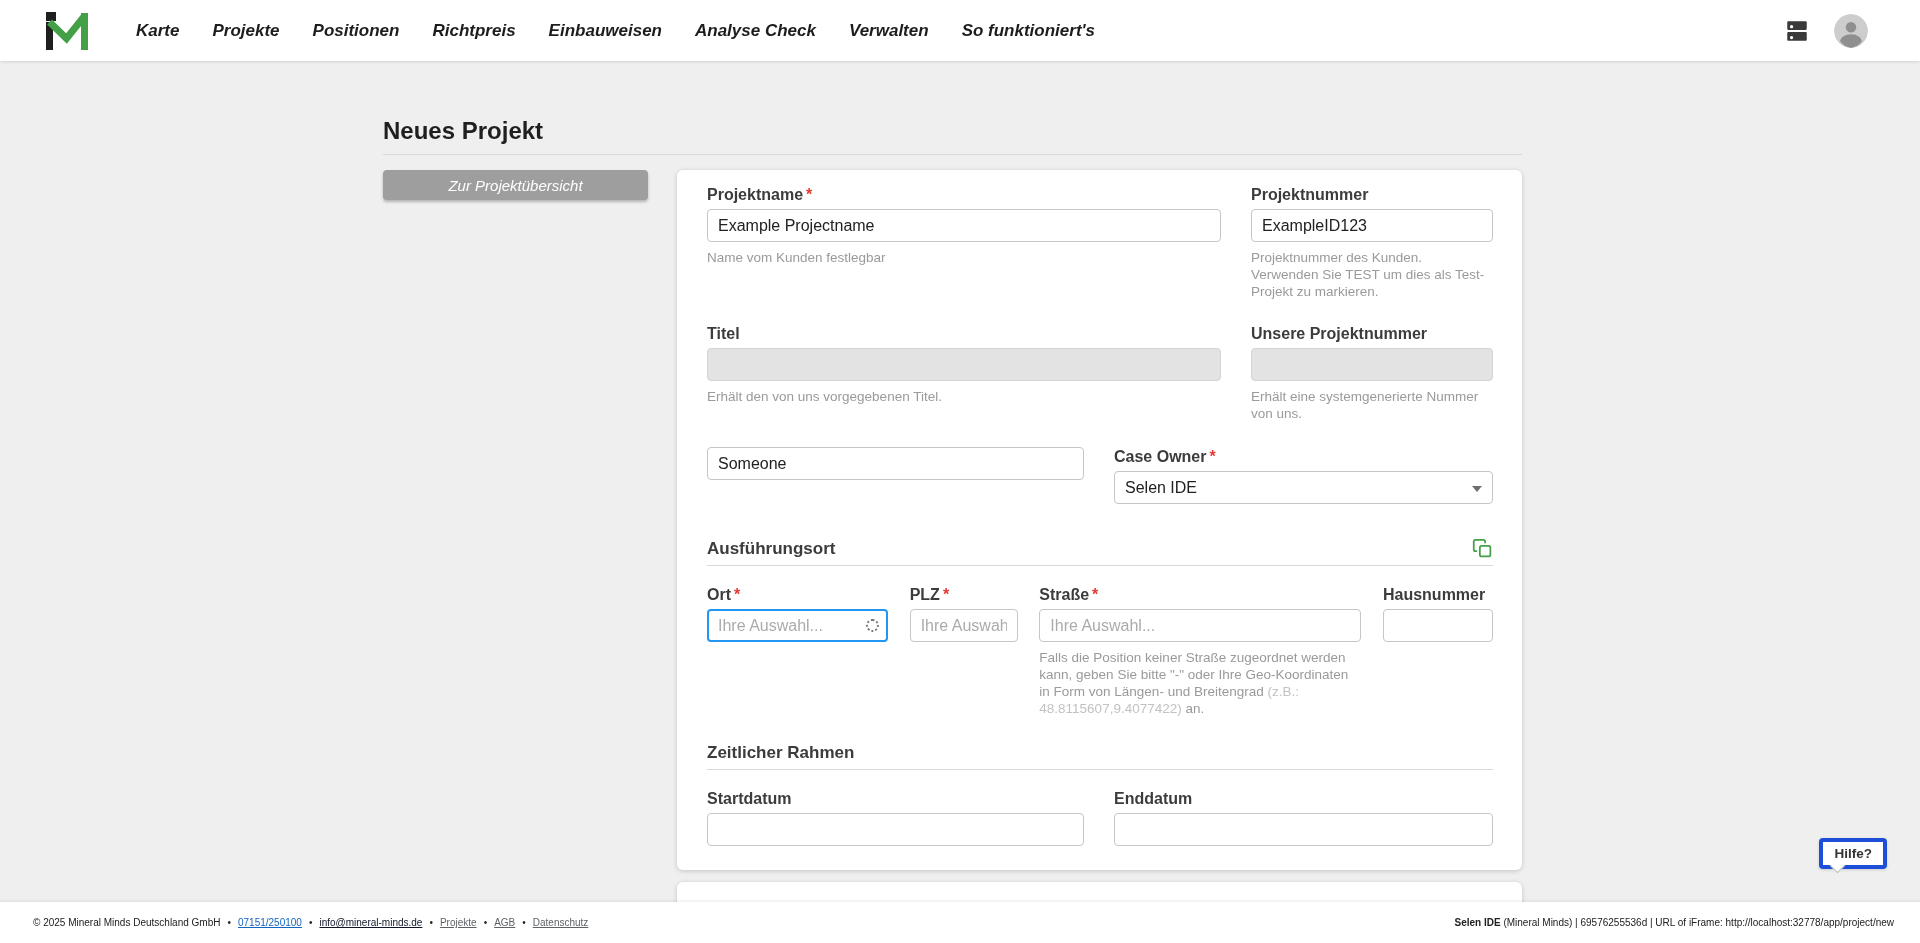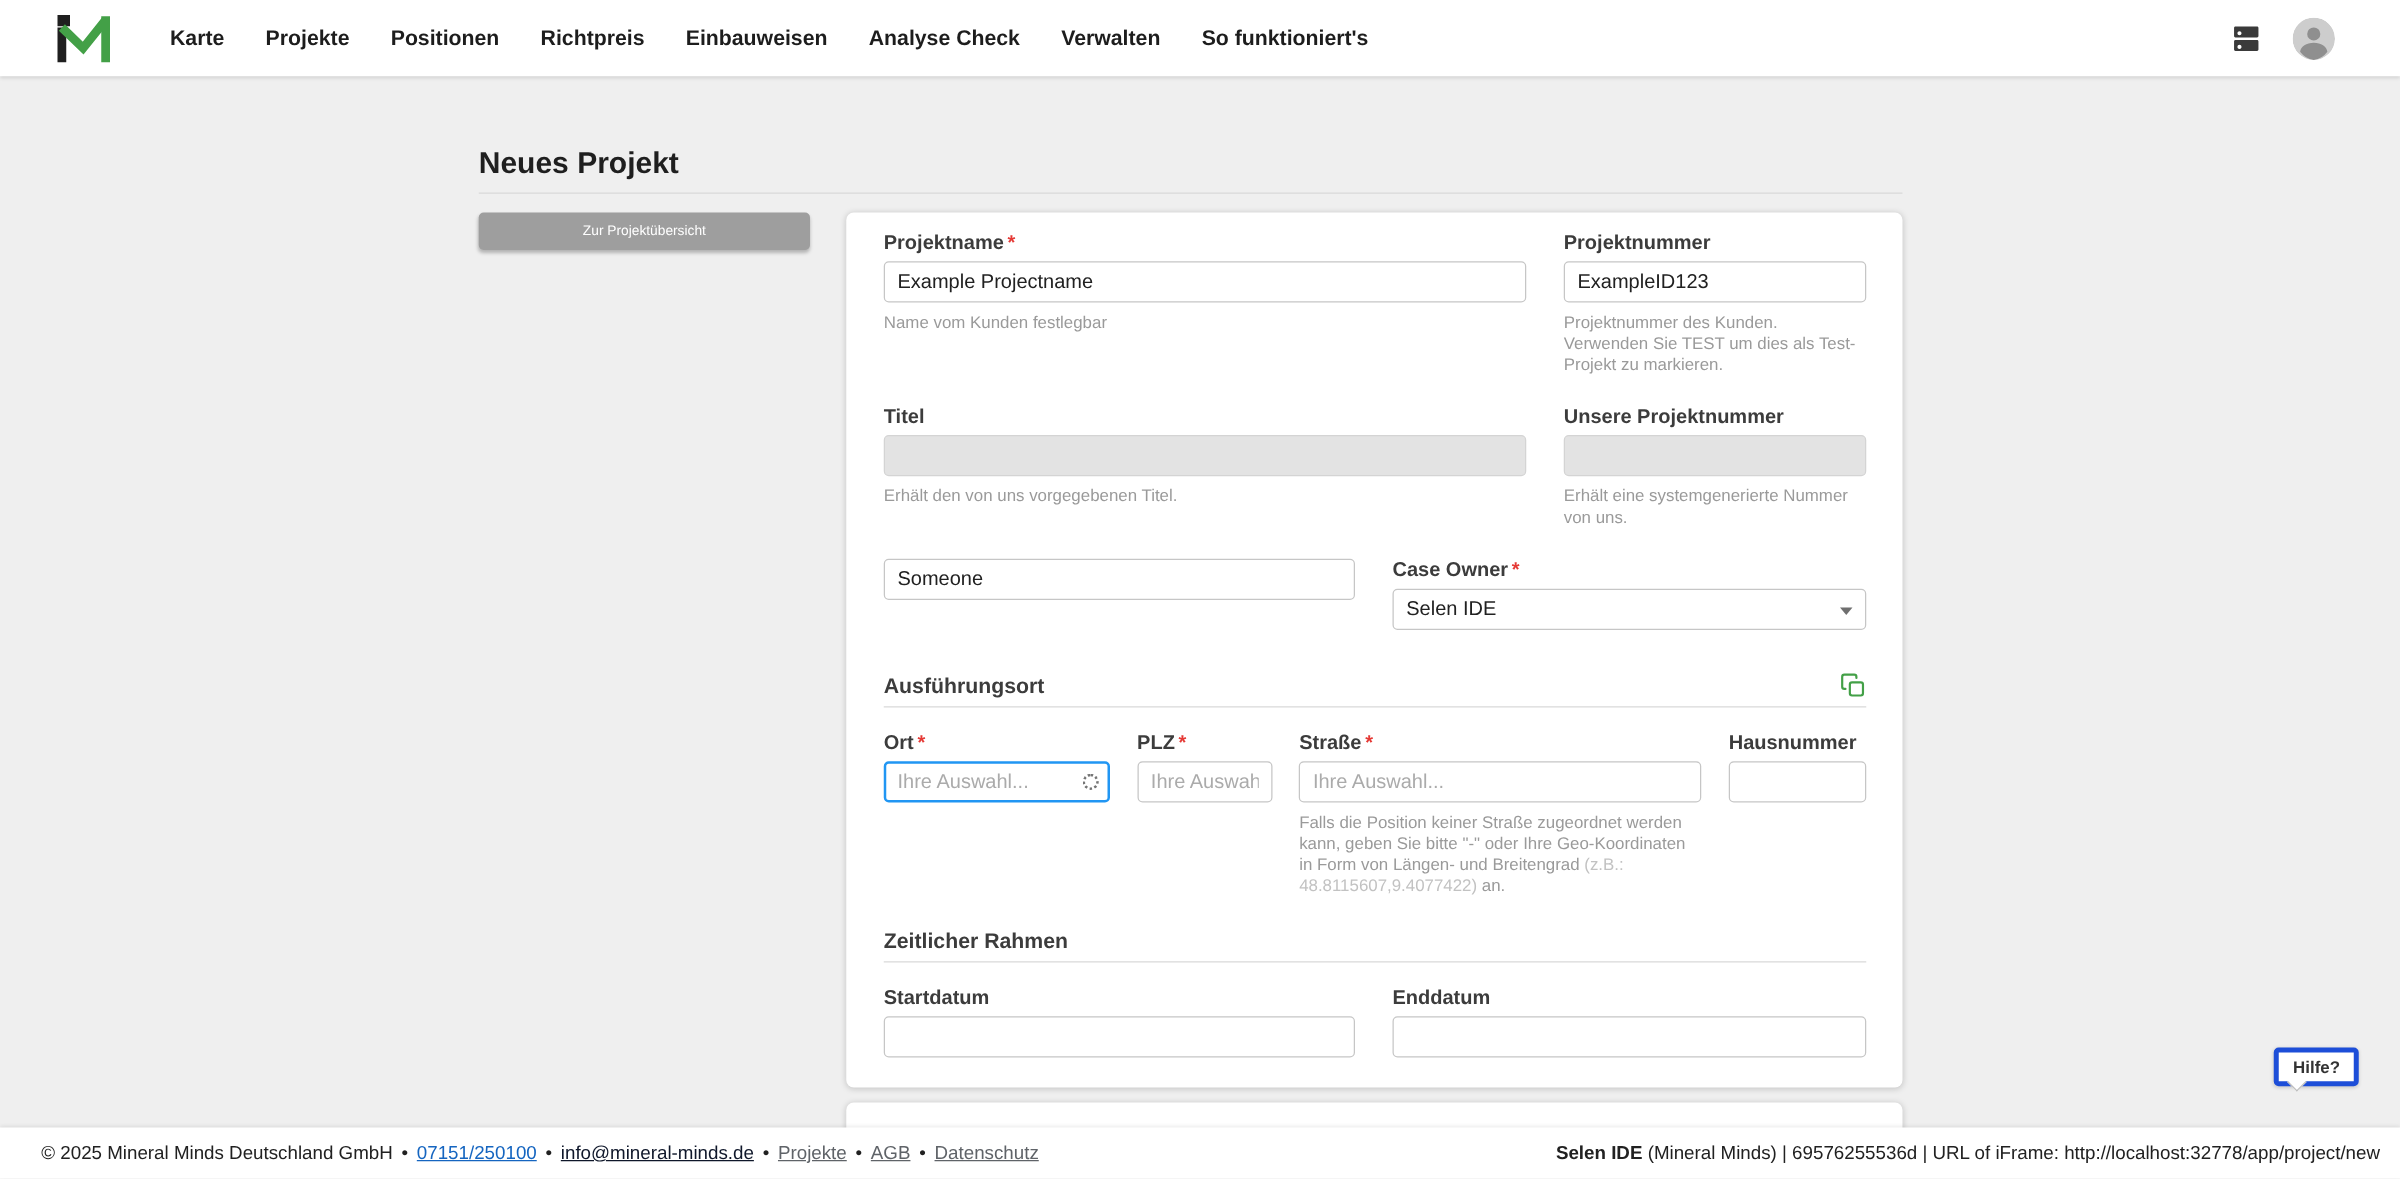--- a/index.html
+++ b/index.html
@@ -3,35 +3,35 @@
 <meta charset="utf-8">
 <style>
   * { margin:0; padding:0; box-sizing:border-box; }
   html,body { width:1920px; height:943px; }
   body { font-family:"Liberation Sans", sans-serif; background:#efefef; position:relative; overflow:hidden; color:#212121; }
 
   
   header { position:absolute; top:0; left:0; width:100%; height:61px; background:#fff;
            box-shadow:0 1px 3px rgba(0,0,0,.13); display:flex; align-items:center; z-index:10; }
   .logo { margin-left:44px; width:48px; height:42px; cursor:pointer; flex:none; }
-  nav { display:flex; align-items:center; margin-left:44px; gap:33px; }
+  nav { display:flex; align-items:center; margin-left:44px; gap:33px;font-style:italic; }
   .nav-item { font-size:17px; font-weight:700; color:#1d1d1d; text-decoration:none; cursor:pointer; white-space:nowrap; }
   .nav-icons { position:absolute; right:52px; top:0; height:61px; display:flex; align-items:center; gap:22px; }
   .icon-btn { cursor:pointer; display:flex; align-items:center; }
   .avatar { width:34px; height:34px; border-radius:50%; overflow:hidden; cursor:pointer; }
 
   
   main { position:absolute; top:61px; left:0; width:100%; height:841px; background:#efefef; }
   .content { position:absolute; left:383px; top:0; width:1139px; }
   .page-title { margin-top:56px; font-size:24px; font-weight:700; color:#1f1f1f; line-height:28px; }
   .title-divider { margin-top:9px; border-bottom:1px solid #d9d9d9; }
   .body-row { display:flex; margin-top:15px; align-items:flex-start; }
   .left-col { width:294px; flex:none; }
   .back-btn { width:265px; height:30px; background:#9e9e9e; color:#fff; border:none; border-radius:4px;
-              font-size:11px; font-family:inherit; cursor:pointer; box-shadow:0 2px 3px rgba(0,0,0,.25); }
+              font-size:15px; font-family:inherit; cursor:pointer; box-shadow:0 2px 3px rgba(0,0,0,.25);font-style:italic; }
   .right-col { width:845px; flex:none; }
 
   .card { width:845px; background:#fff; border-radius:6px; box-shadow:0 1px 5px rgba(0,0,0,.18);
           padding:15px 29px 24px 30px; }
   .next-card { margin-top:12px; width:845px; height:40px; background:#fff; border-radius:6px 6px 0 0;
                box-shadow:0 1px 5px rgba(0,0,0,.18); }
 
   .form-row { display:flex; gap:30px; align-items:flex-start; }
   .row-1 { margin-bottom:24px; }
   .row-2 { margin-bottom:25px; }
@@ -75,22 +75,22 @@
 
   
   .help-bubble { position:absolute; right:33px; top:838px; background:#fff; border:4px solid #1d4ed8;
                  border-radius:4px; padding:4px 11px; font-size:13.5px; font-weight:700; color:#333;
                  box-shadow:0 1px 3px rgba(0,0,0,.15); cursor:pointer; z-index:6; }
   .help-bubble::after { content:""; position:absolute; left:9px; bottom:-6px; width:10px; height:10px;
                  background:#fff; border-right:1px solid #bdbdbd; border-bottom:1px solid #bdbdbd; transform:rotate(45deg); }
 
   
   footer { position:absolute; bottom:0; left:0; width:100%; height:41px; background:#fff;
-           display:flex; align-items:center; justify-content:space-between; padding:0 16px 0 33px;
-           font-size:15px; z-index:20; box-shadow:0 -1px 3px rgba(0,0,0,.08); }
+           display:flex; align-items:center; justify-content:space-between; padding:0 26px 0 33px;
+           font-size:10px; z-index:20; box-shadow:0 -1px 3px rgba(0,0,0,.08); }
   .footer-left { display:flex; align-items:center; gap:7px; color:#212121; white-space:nowrap; }
   .sep { color:#212121; }
   .flink { text-decoration:underline; cursor:pointer; }
   .flink.phone { color:#1565c0; }
   .flink.email { color:#0f172a; }
   .flink.gray { color:#5f6368; }
   .footer-right { color:#212121; white-space:nowrap; }
   .footer-right .user { font-weight:700; }
 </style>
 </head>

